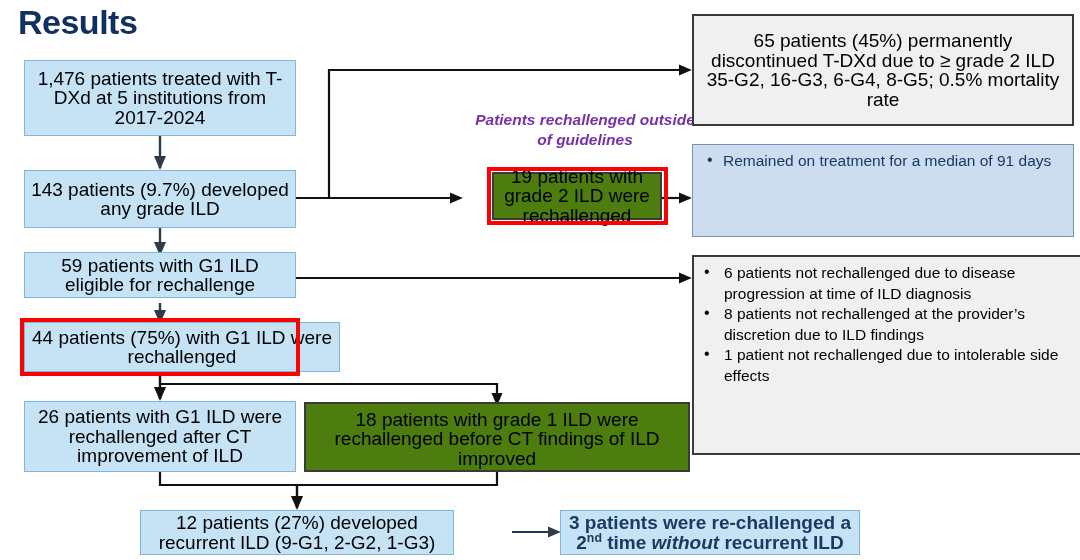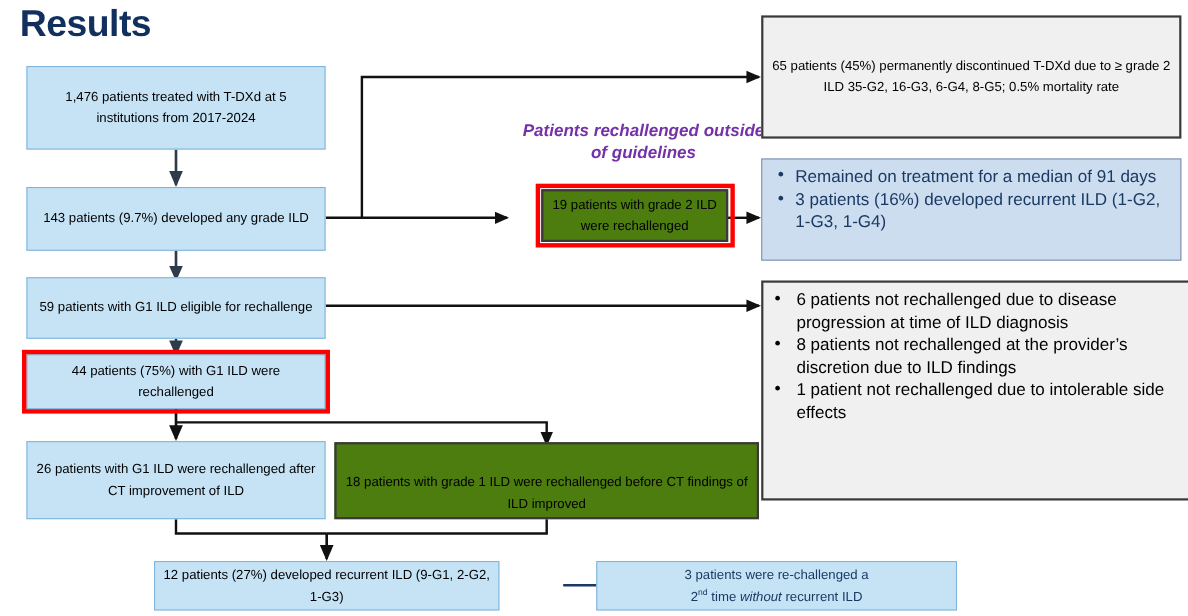--- a/index.html
+++ b/index.html
@@ -28,21 +28,21 @@
     letter-spacing: -0.5px;
     line-height: 44px;
   }
   .box {
     position: absolute;
     box-sizing: border-box;
     display: flex;
     align-items: center;
     justify-content: center;
     text-align: center;
-    font-size: 12px;
+    font-size: 19px;
     line-height: 19.5px;
     color: #000000;
     padding: 2px 6px;
   }
   .box-inner { width: 100%; }
   
   .fill-blue {
     background: #c6e3f6;
     border: 1px solid #7fb6dd;
   }
@@ -160,42 +160,42 @@
   </svg>
 
   <div class="box fill-blue" style="left:24px; top:60px; width:272px; height:76px;">
     <span class="box-inner">1,476 patients treated with T-DXd at 5 institutions from 2017-2024</span>
   </div>
 
   <div class="box fill-blue" style="left:24px; top:170px; width:272px; height:58px;">
     <span class="box-inner">143 patients (9.7%) developed any grade ILD</span>
   </div>
 
-  <div class="box fill-blue" style="left:24px; top:252px; width:272px; height:56px;">
+  <div class="box fill-blue" style="left:24px; top:252px; width:272px; height:46px;">
     <span class="box-inner">59 patients with G1 ILD eligible for rechallenge</span>
   </div>
 
-  <div class="box fill-blue" style="left:24px; top:322px; width:272px; height:50px;">
+  <div class="box fill-blue" style="left:24px; top:322px; width:316px; height:50px;">
     <span class="box-inner">44 patients (75%) with G1 ILD were rechallenged</span>
   </div>
   <div class="red-outline" style="left:20px; top:318px; width:280px; height:58px;"></div>
 
   <div class="box fill-blue" style="left:24px; top:401px; width:272px; height:71px;">
     <span class="box-inner">26 patients with G1 ILD were rechallenged after CT improvement of ILD</span>
   </div>
 
   <div class="box fill-lavender" style="left:304px; top:402px; width:386px; height:70px;align-items:flex-end;">
     <span class="box-inner">18 patients with grade 1 ILD were rechallenged before CT findings of ILD improved</span>
   </div>
 
   <div class="box fill-blue" style="left:140px; top:510px; width:314px; height:45px;">
     <span class="box-inner">12 patients (27%) developed recurrent ILD (9-G1, 2-G2, 1-G3)</span>
   </div>
 
-  <div class="box fill-blue-navy" style="left:542px; top:510px; width:328px; height:45px;">
+  <div class="box fill-blue-navy" style="left:560px; top:510px; width:300px; height:45px;font-weight:bold;">
     <span class="box-inner">
       <span>3 patients were re-challenged a</span><br>
       <span>2</span><sup>nd</sup><span> time </span><em class="ital">without</em><span> recurrent ILD</span>
     </span>
   </div>
 
   <div class="callout" style="left:455px; top:110px; width:260px;">
     <span>Patients rechallenged outside</span><br>
     <span>of guidelines</span>
   </div>
@@ -205,21 +205,20 @@
   </div>
   <div class="red-outline" style="left:487px; top:167px; width:181px; height:58px;"></div>
 
   <div class="box fill-grey" style="left:692px; top:14px; width:382px; height:112px;">
     <span class="box-inner">65 patients (45%) permanently discontinued T-DXd due to ≥ grade 2 ILD 35-G2, 16-G3, 6-G4, 8-G5; 0.5% mortality rate</span>
   </div>
 
   <div class="bullets fill-bluetext" style="left:692px; top:144px; width:382px; height:93px;">
     <ul>
       <li>Remained on treatment for a median of 91 days</li>
-      <li>3 patients (16%) developed recurrent ILD (1-G2, 1-G3, 1-G4)</li>
     </ul>
   </div>
 
   <div class="bullets fill-grey wide" style="left:692px; top:255px; width:404px; height:200px;">
     <ul>
       <li>6 patients not rechallenged due to disease progression at time of ILD diagnosis</li>
       <li>8 patients not rechallenged at the provider’s discretion due to ILD findings</li>
       <li>1 patient not rechallenged due to intolerable side effects</li>
     </ul>
   </div>

